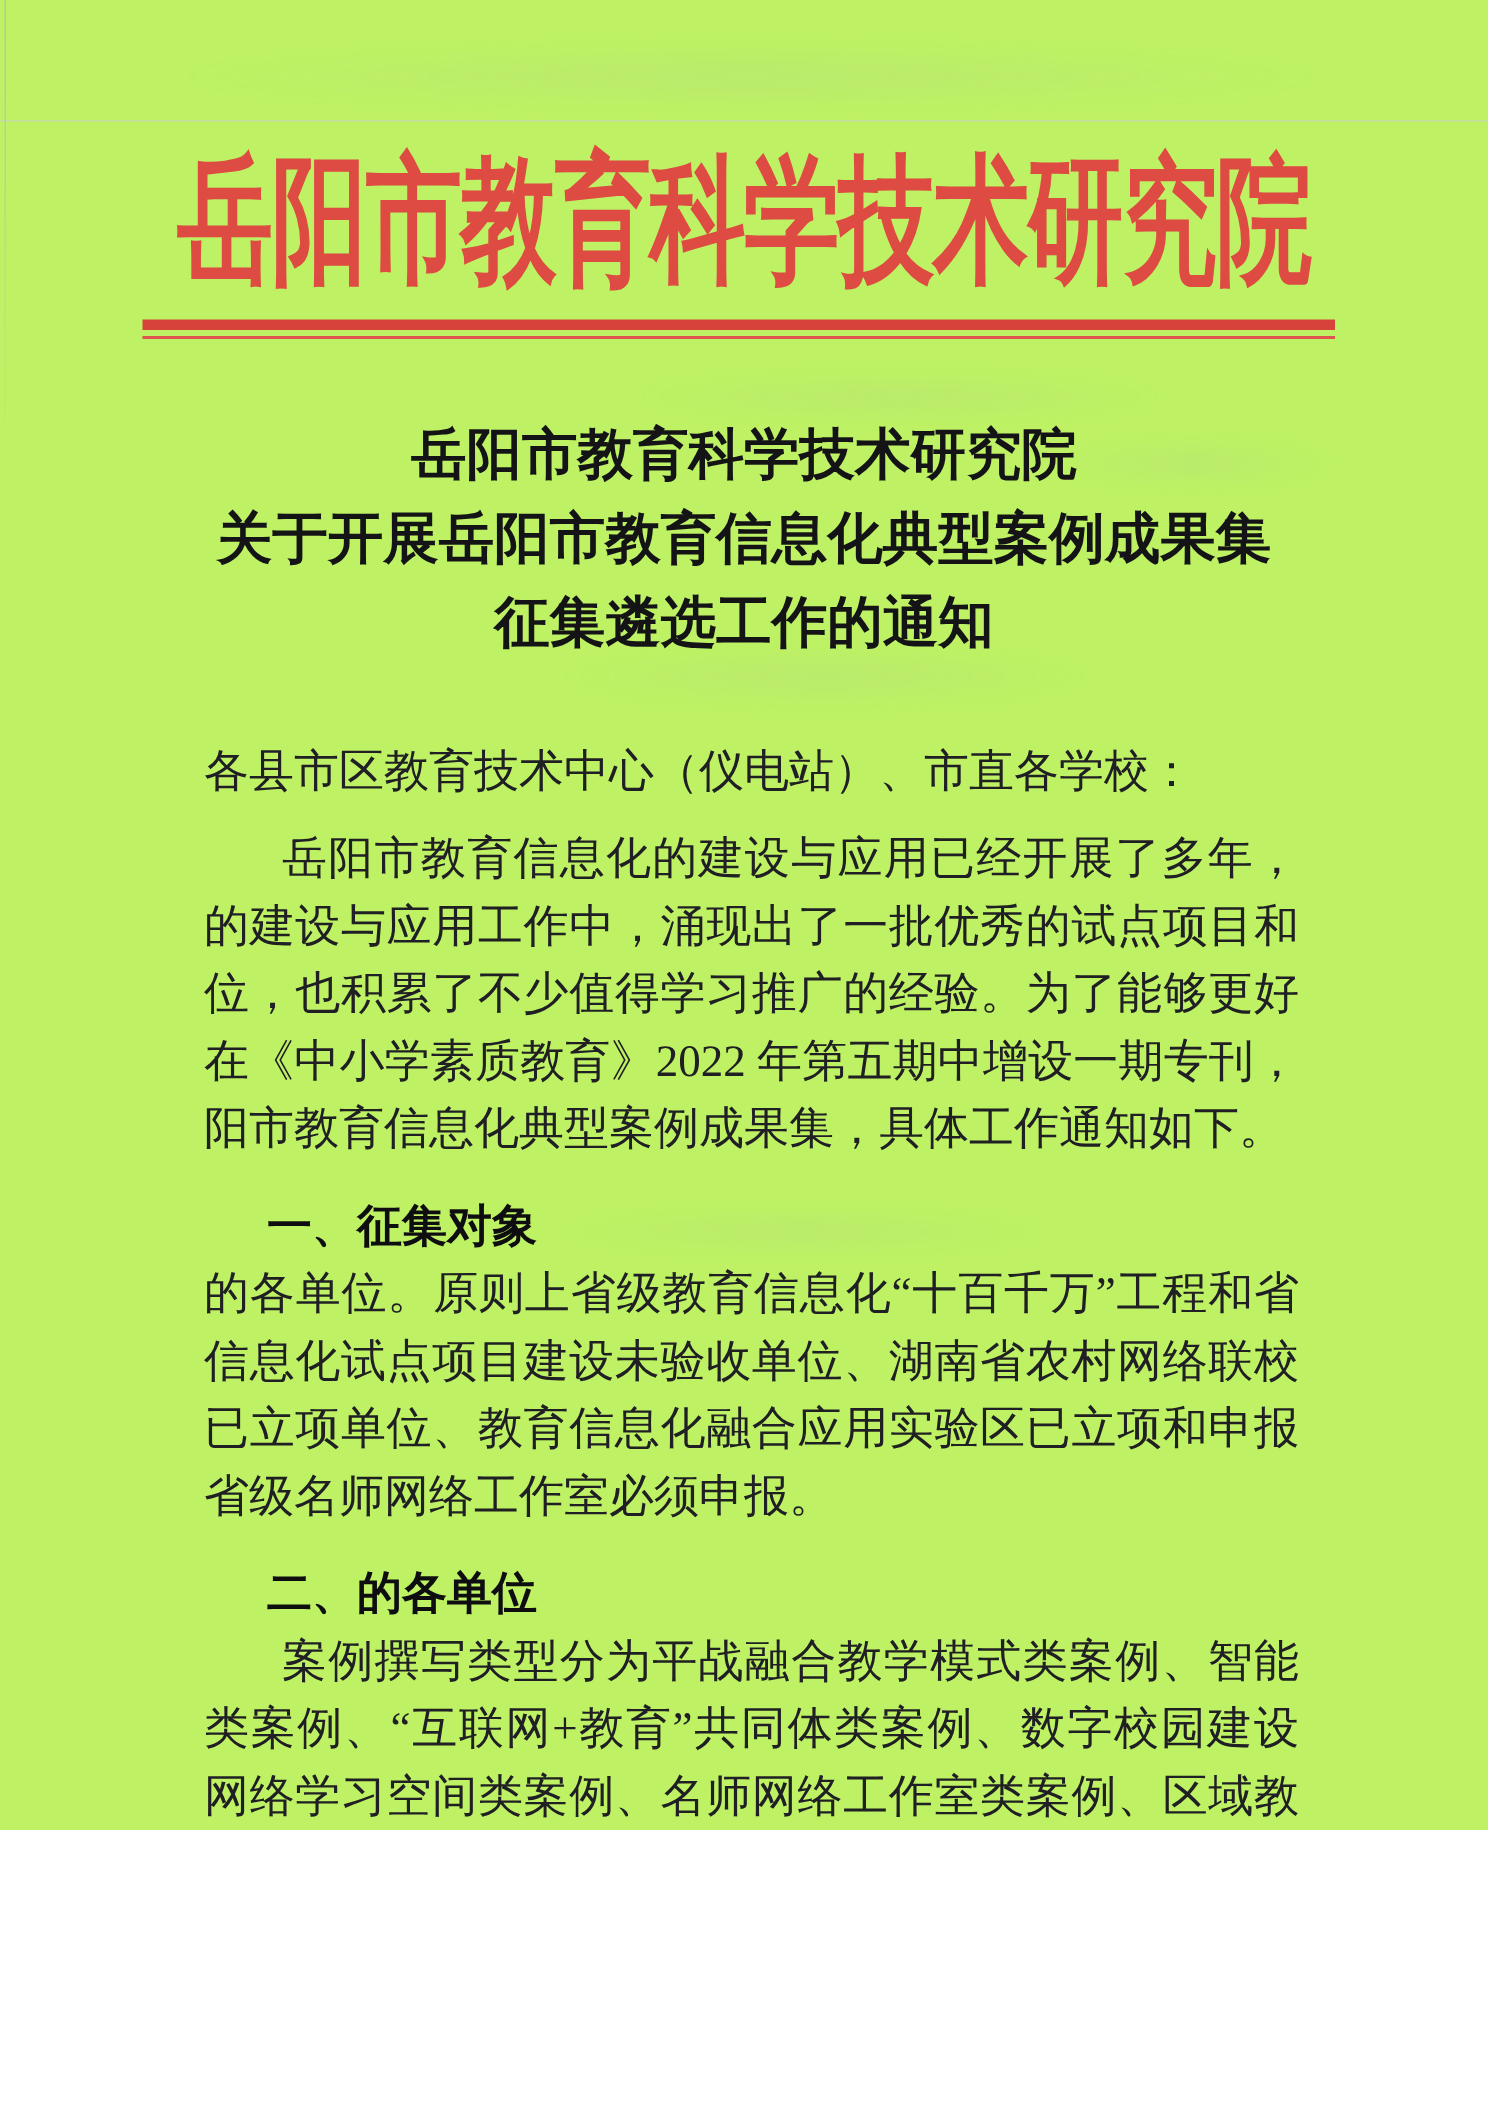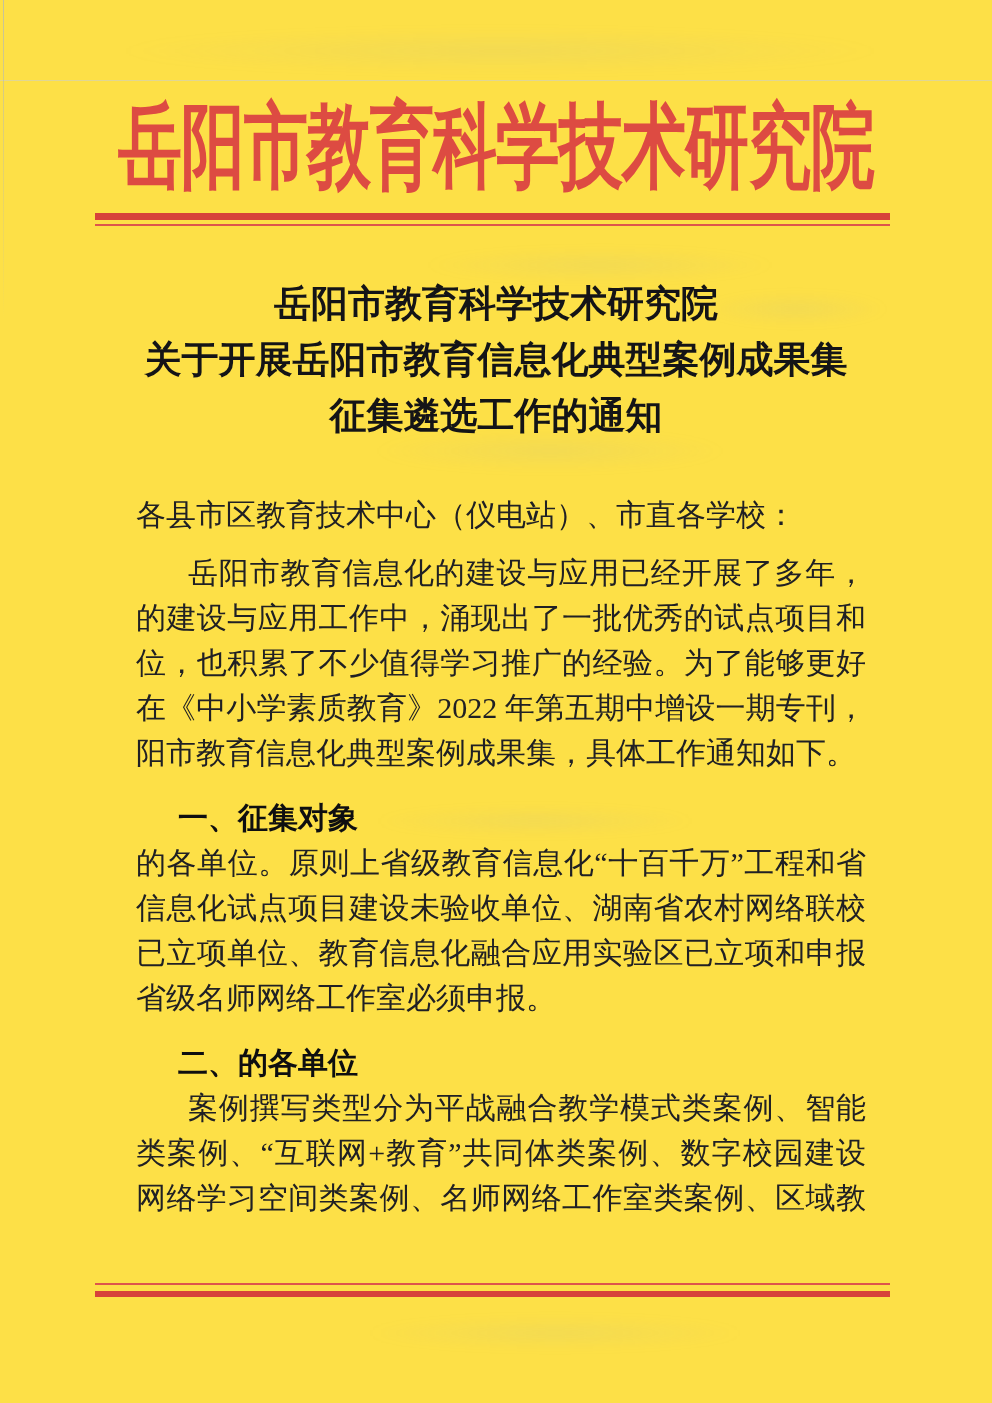--- a/index.html
+++ b/index.html
@@ -1,20 +1,20 @@
 <!DOCTYPE html>
 <html><head>
 <meta charset="utf-8">
 <style>
   html, body { margin: 0; padding: 0; background: #ffffff; }
   .page {
     position: relative;
     width: 992px;
-    height: 1403px;
-    background: #fde047;
+    height: 1220px;
+    background: #bef264;
     overflow: hidden;
     font-family: "Liberation Serif", serif;
   }
   
   .scan-line-top {
     position: absolute; left: 0; top: 80px; width: 992px; height: 1px;
     background: rgba(200,206,212,0.55);
   }
   .scan-edge-left {
     position: absolute; left: 3px; top: 0; width: 1px; height: 320px;

